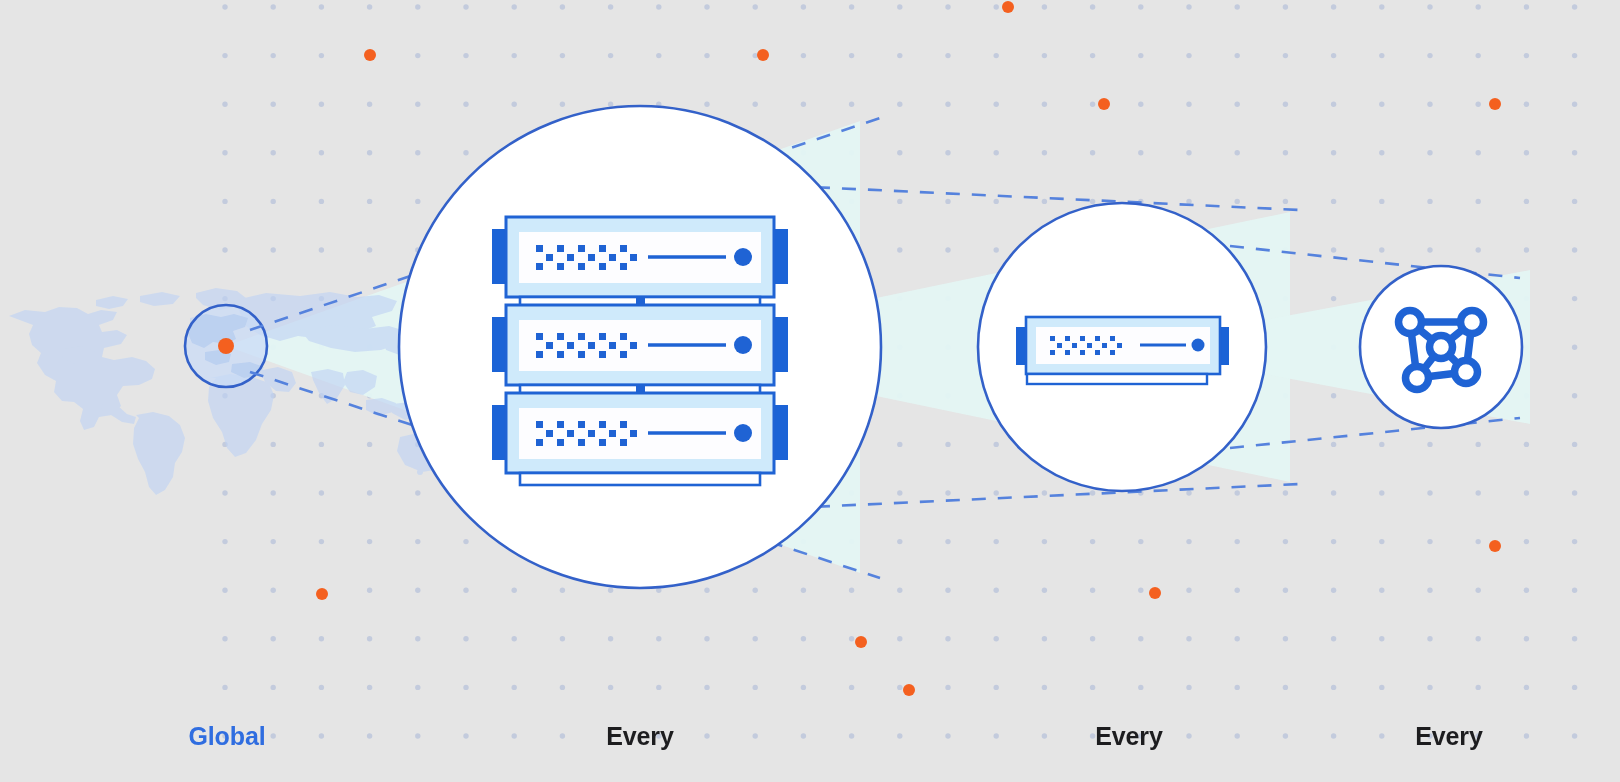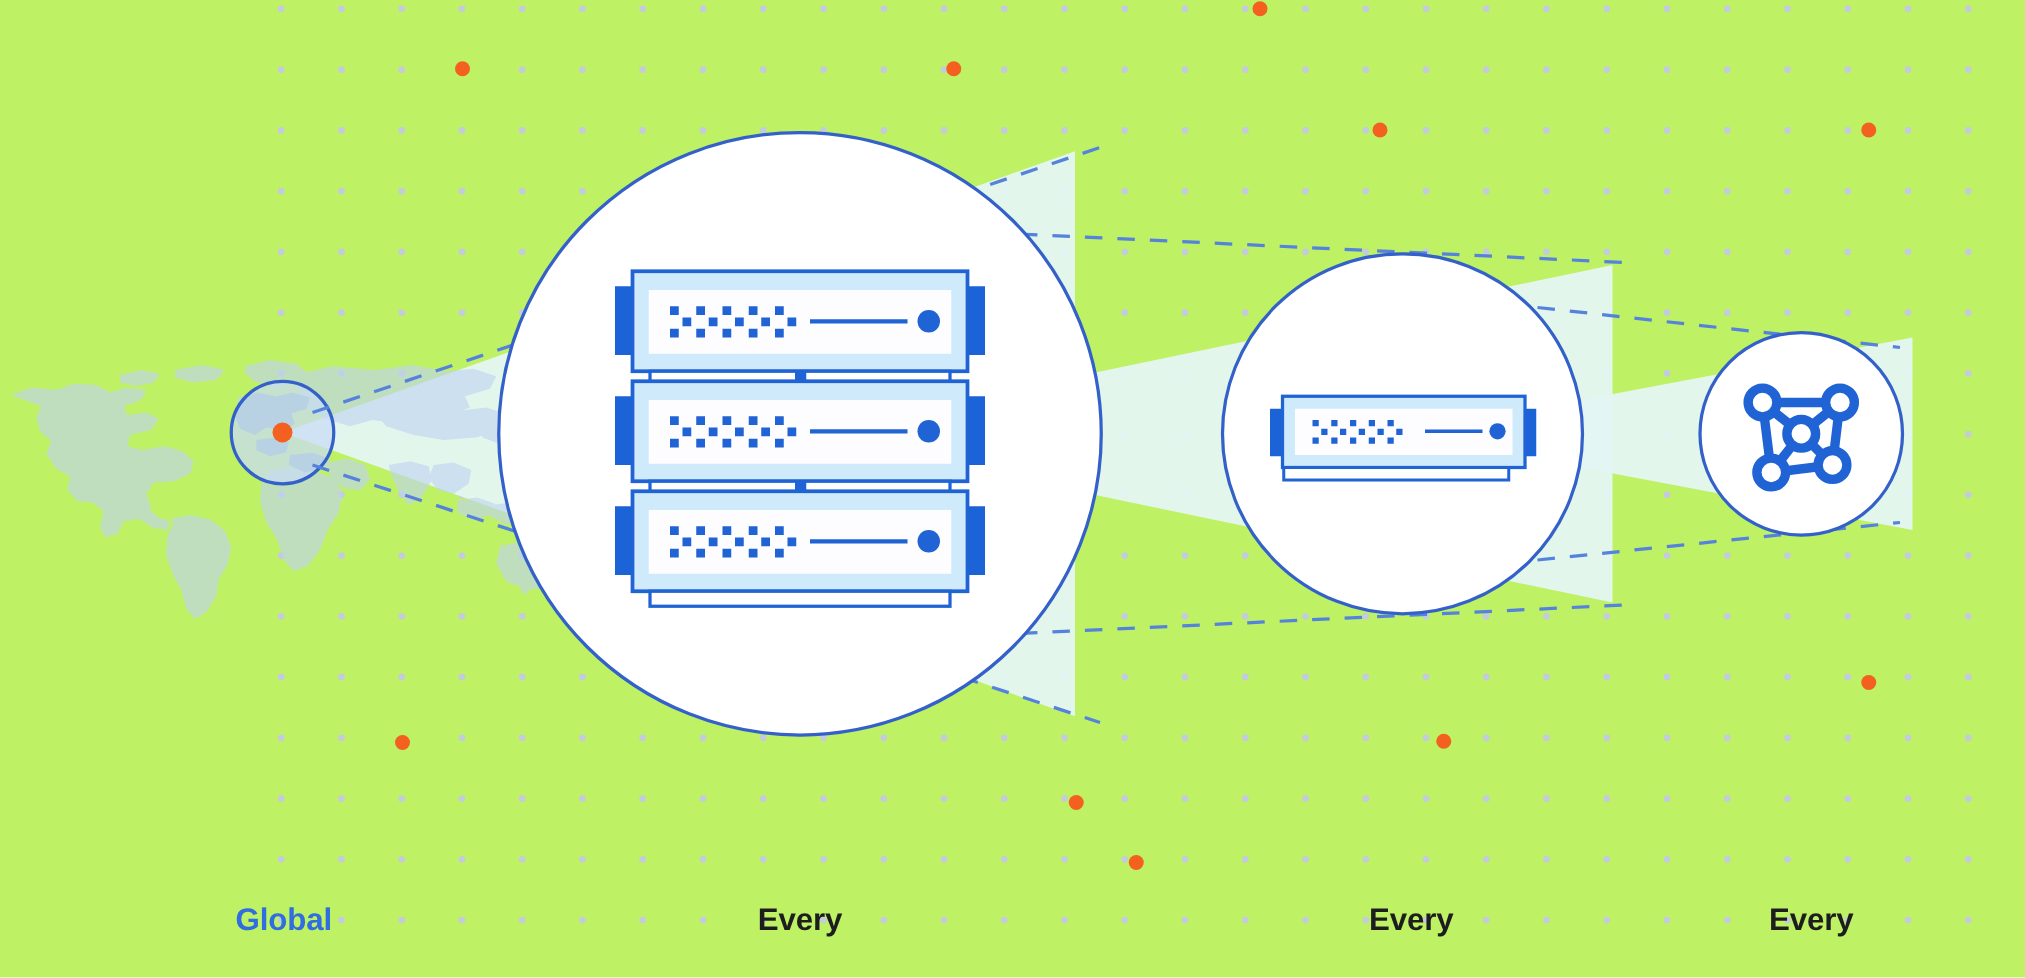--- a/index.html
+++ b/index.html
@@ -8,21 +8,21 @@
     padding: 0;
     background: #ffffff;
   }
   body {
     font-family: "Liberation Sans", sans-serif;
   }
   #stage {
     position: relative;
     width: 1620px;
     height: 782px;
-    background: #bef264;
+    background: #e5e5e5;
     overflow: hidden;
     text-decoration: underline;
   }
   #scene {
     position: absolute;
     inset: 0;
     width: 1620px;
     height: 782px;
     display: block;
   }

